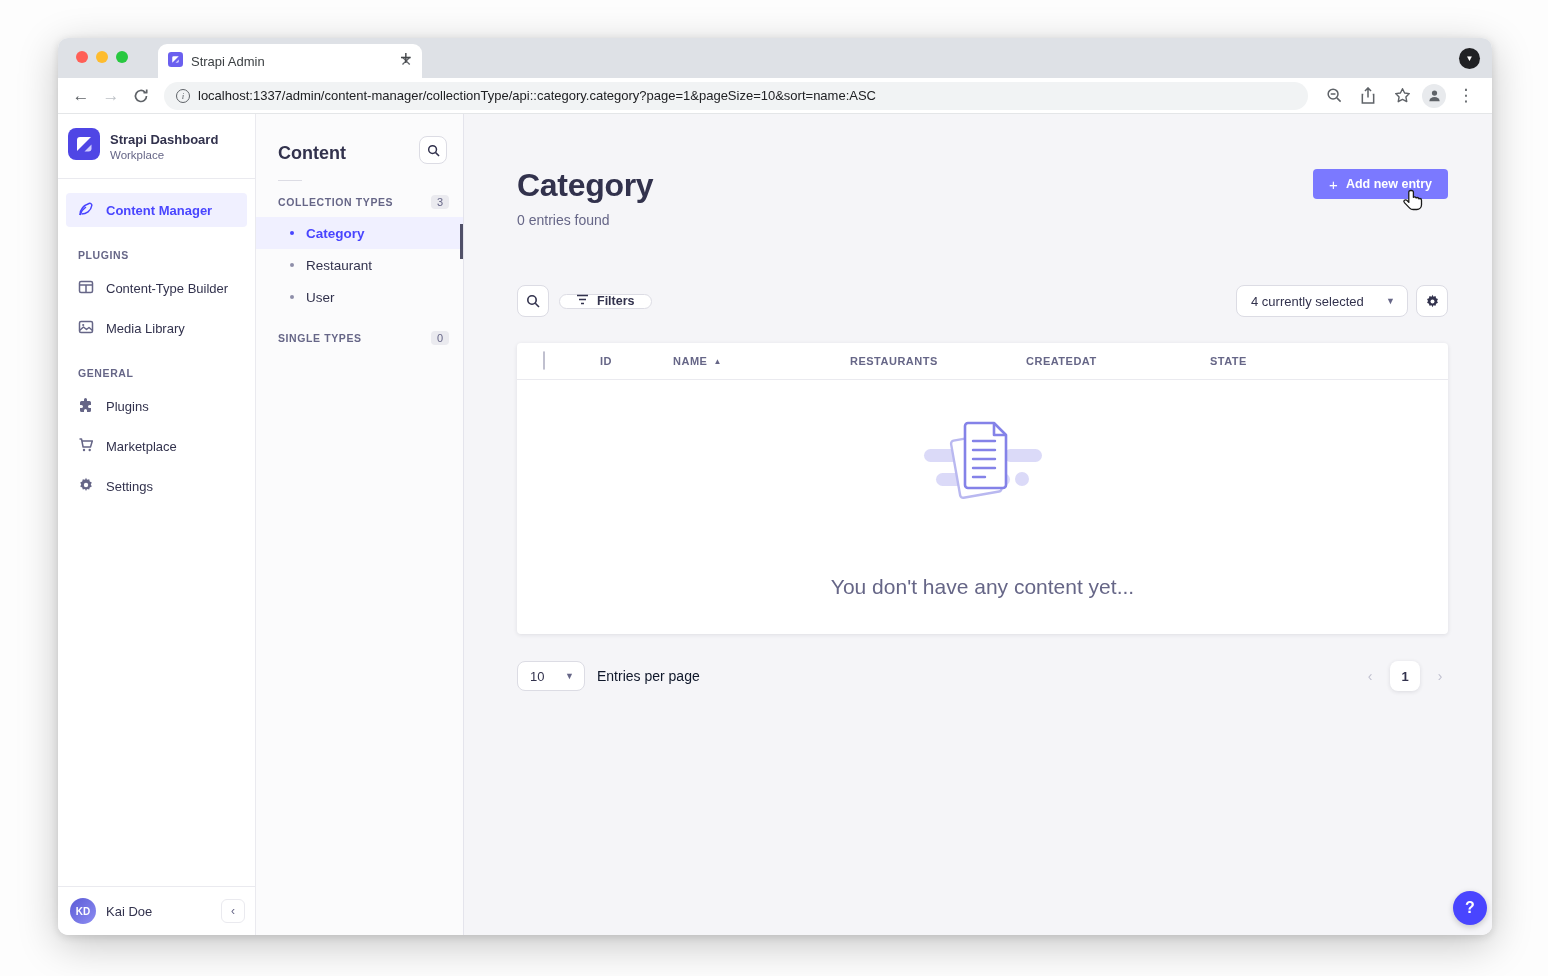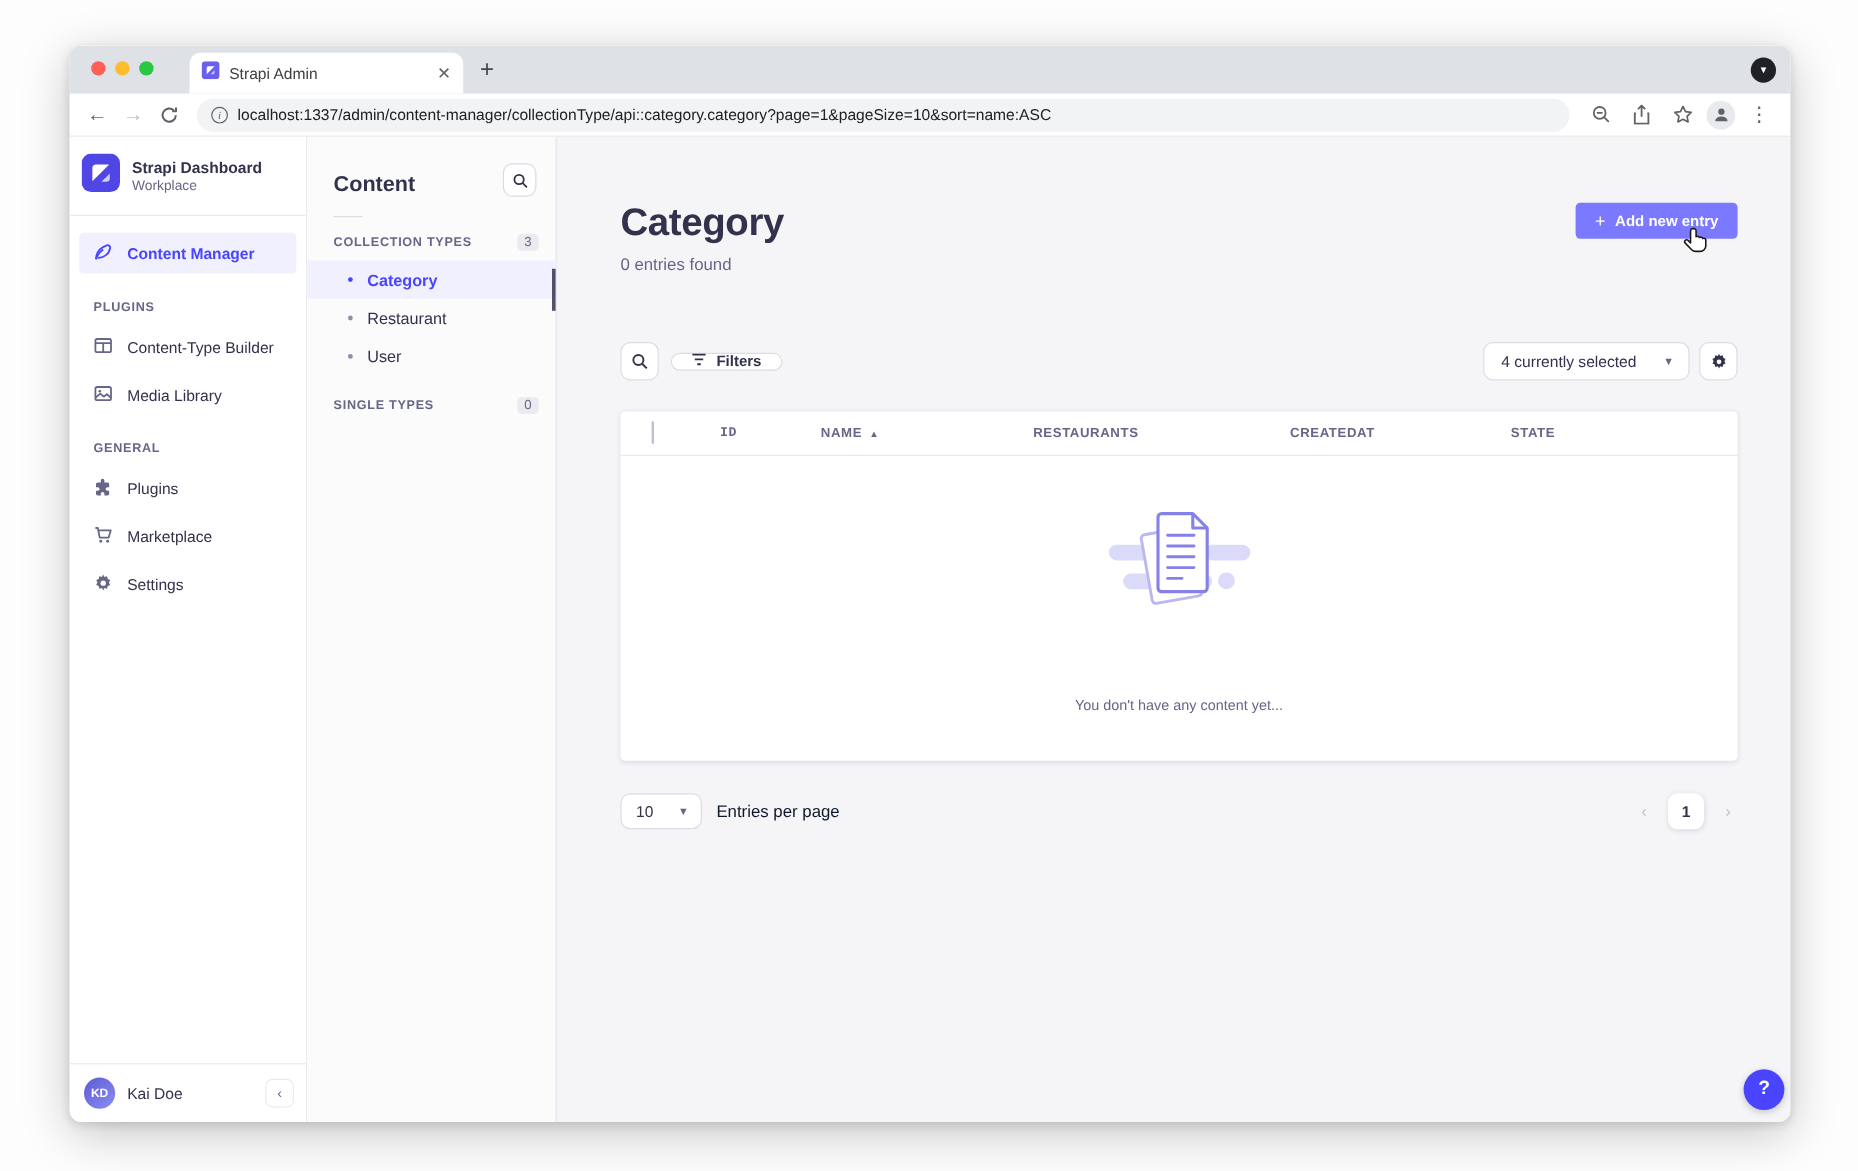--- a/index.html
+++ b/index.html
@@ -8,21 +8,21 @@
 
   
   .window { position:absolute; left:58px; top:38px; width:1434px; height:897px;
     border-radius:10px; background:#fff; box-shadow:0 10px 40px rgba(0,0,0,.22), 0 2px 8px rgba(0,0,0,.12); overflow:hidden;
     display:flex; flex-direction:column; }
 
   .tabstrip { position:relative; height:40px; background:#DEE1E6; flex:0 0 40px; }
   .traffic { position:absolute; top:13px; left:18px; display:flex; gap:8px; }
   .light { width:12px; height:12px; border-radius:50%; }
   .light.red{ background:#FF5F57; } .light.yellow{ background:#FEBC2E; } .light.green{ background:#28C840; }
-  .tab { position:absolute; left:100px; bottom:0; width:228px; height:34px; background:#fff;
+  .tab { position:absolute; left:100px; bottom:0; width:264px; height:34px; background:#fff;
     border-radius:9px 9px 0 0; display:flex; align-items:center; padding:0 10px; gap:8px; }
   .tab-title { font-size:13px; color:#3C4043; flex:1; white-space:nowrap; overflow:hidden; }
   .tab-close { color:#5F6368; font-size:14px; cursor:default; }
   .newtab-btn { position:absolute; left:342px; top:9px; font-size:20px; color:#44474A; line-height:22px; }
   .rec-dot { position:absolute; right:12px; top:10px; width:21px; height:21px; border-radius:50%;
     background:#202124; display:flex; align-items:center; justify-content:center; color:#fff; font-size:8px; }
 
   .toolbar { height:36px; background:#fff; flex:0 0 36px; display:flex; align-items:center; padding:0 10px;
     border-bottom:1px solid #E4E6E8; gap:4px; }
   .nav-ico { width:26px; height:26px; display:flex; align-items:center; justify-content:center;
@@ -92,25 +92,25 @@
   .view-select { height:32px; width:172px; background:#fff; border:1px solid #DCDCE4; border-radius:8px;
     display:flex; align-items:center; justify-content:space-between; padding:0 12px 0 14px; font-size:13px; color:#32324D; }
   .caret { font-size:9px; color:#666687; }
 
   .table-card { margin-top:26px; background:#fff; border-radius:4px; box-shadow:0 1px 4px rgba(33,33,52,.1); height:291px;
     display:flex; flex-direction:column; }
   .thead { display:flex; align-items:center; height:37px; border-bottom:1px solid #EAEAEF; }
   .th { font-size:11px; font-weight:bold; letter-spacing:.5px; color:#666687; }
   .th-check { width:83px; padding-left:26px; }
   .checkbox { width:18px; height:18px; border:1px solid #C0C0CF; border-radius:4px; background:#fff; }
-  .col-id{ width:84px;font-family:Liberation Mono, monospace; } .col-name{ width:177px; display:flex; align-items:center; gap:6px; }
-  .col-rest{ width:214px; } .col-created{ width:184px; } .col-state{ flex:1; }
+  .col-id{ width:73px; } .col-name{ width:177px; display:flex; align-items:center; gap:6px; }
+  .col-rest{ width:176px; } .col-created{ width:184px; } .col-state{ flex:1; }
   .sort-arrow { font-size:8px; color:#666687; }
   .empty-zone { flex:1; display:flex; flex-direction:column; align-items:center; justify-content:center; gap:26px; }
-  .empty-text { font-size:12px; color:#666687;margin-top:32px; }
+  .empty-text { font-size:21px; color:#666687;margin-top:32px; }
 
   .pager-row { display:flex; align-items:center; margin-top:27px; }
   .pagesize-select { height:30px; width:68px; background:#fff; border:1px solid #DCDCE4; border-radius:8px;
     display:flex; align-items:center; justify-content:space-between; padding:0 10px 0 12px; font-size:13px; color:#32324D; }
   .pagesize-label { font-size:14px; color:#0f172a; margin-left:12px; }
   .pager-right { margin-left:auto; display:flex; align-items:center; gap:12px; }
   .page-chev { color:#C0C0CF; font-size:14px; width:16px; text-align:center; }
   .page-num { width:30px; height:30px; background:#fff; border-radius:8px; box-shadow:0 1px 4px rgba(33,33,52,.12);
     display:flex; align-items:center; justify-content:center; font-size:13px; font-weight:bold; color:#32324D; }
 

